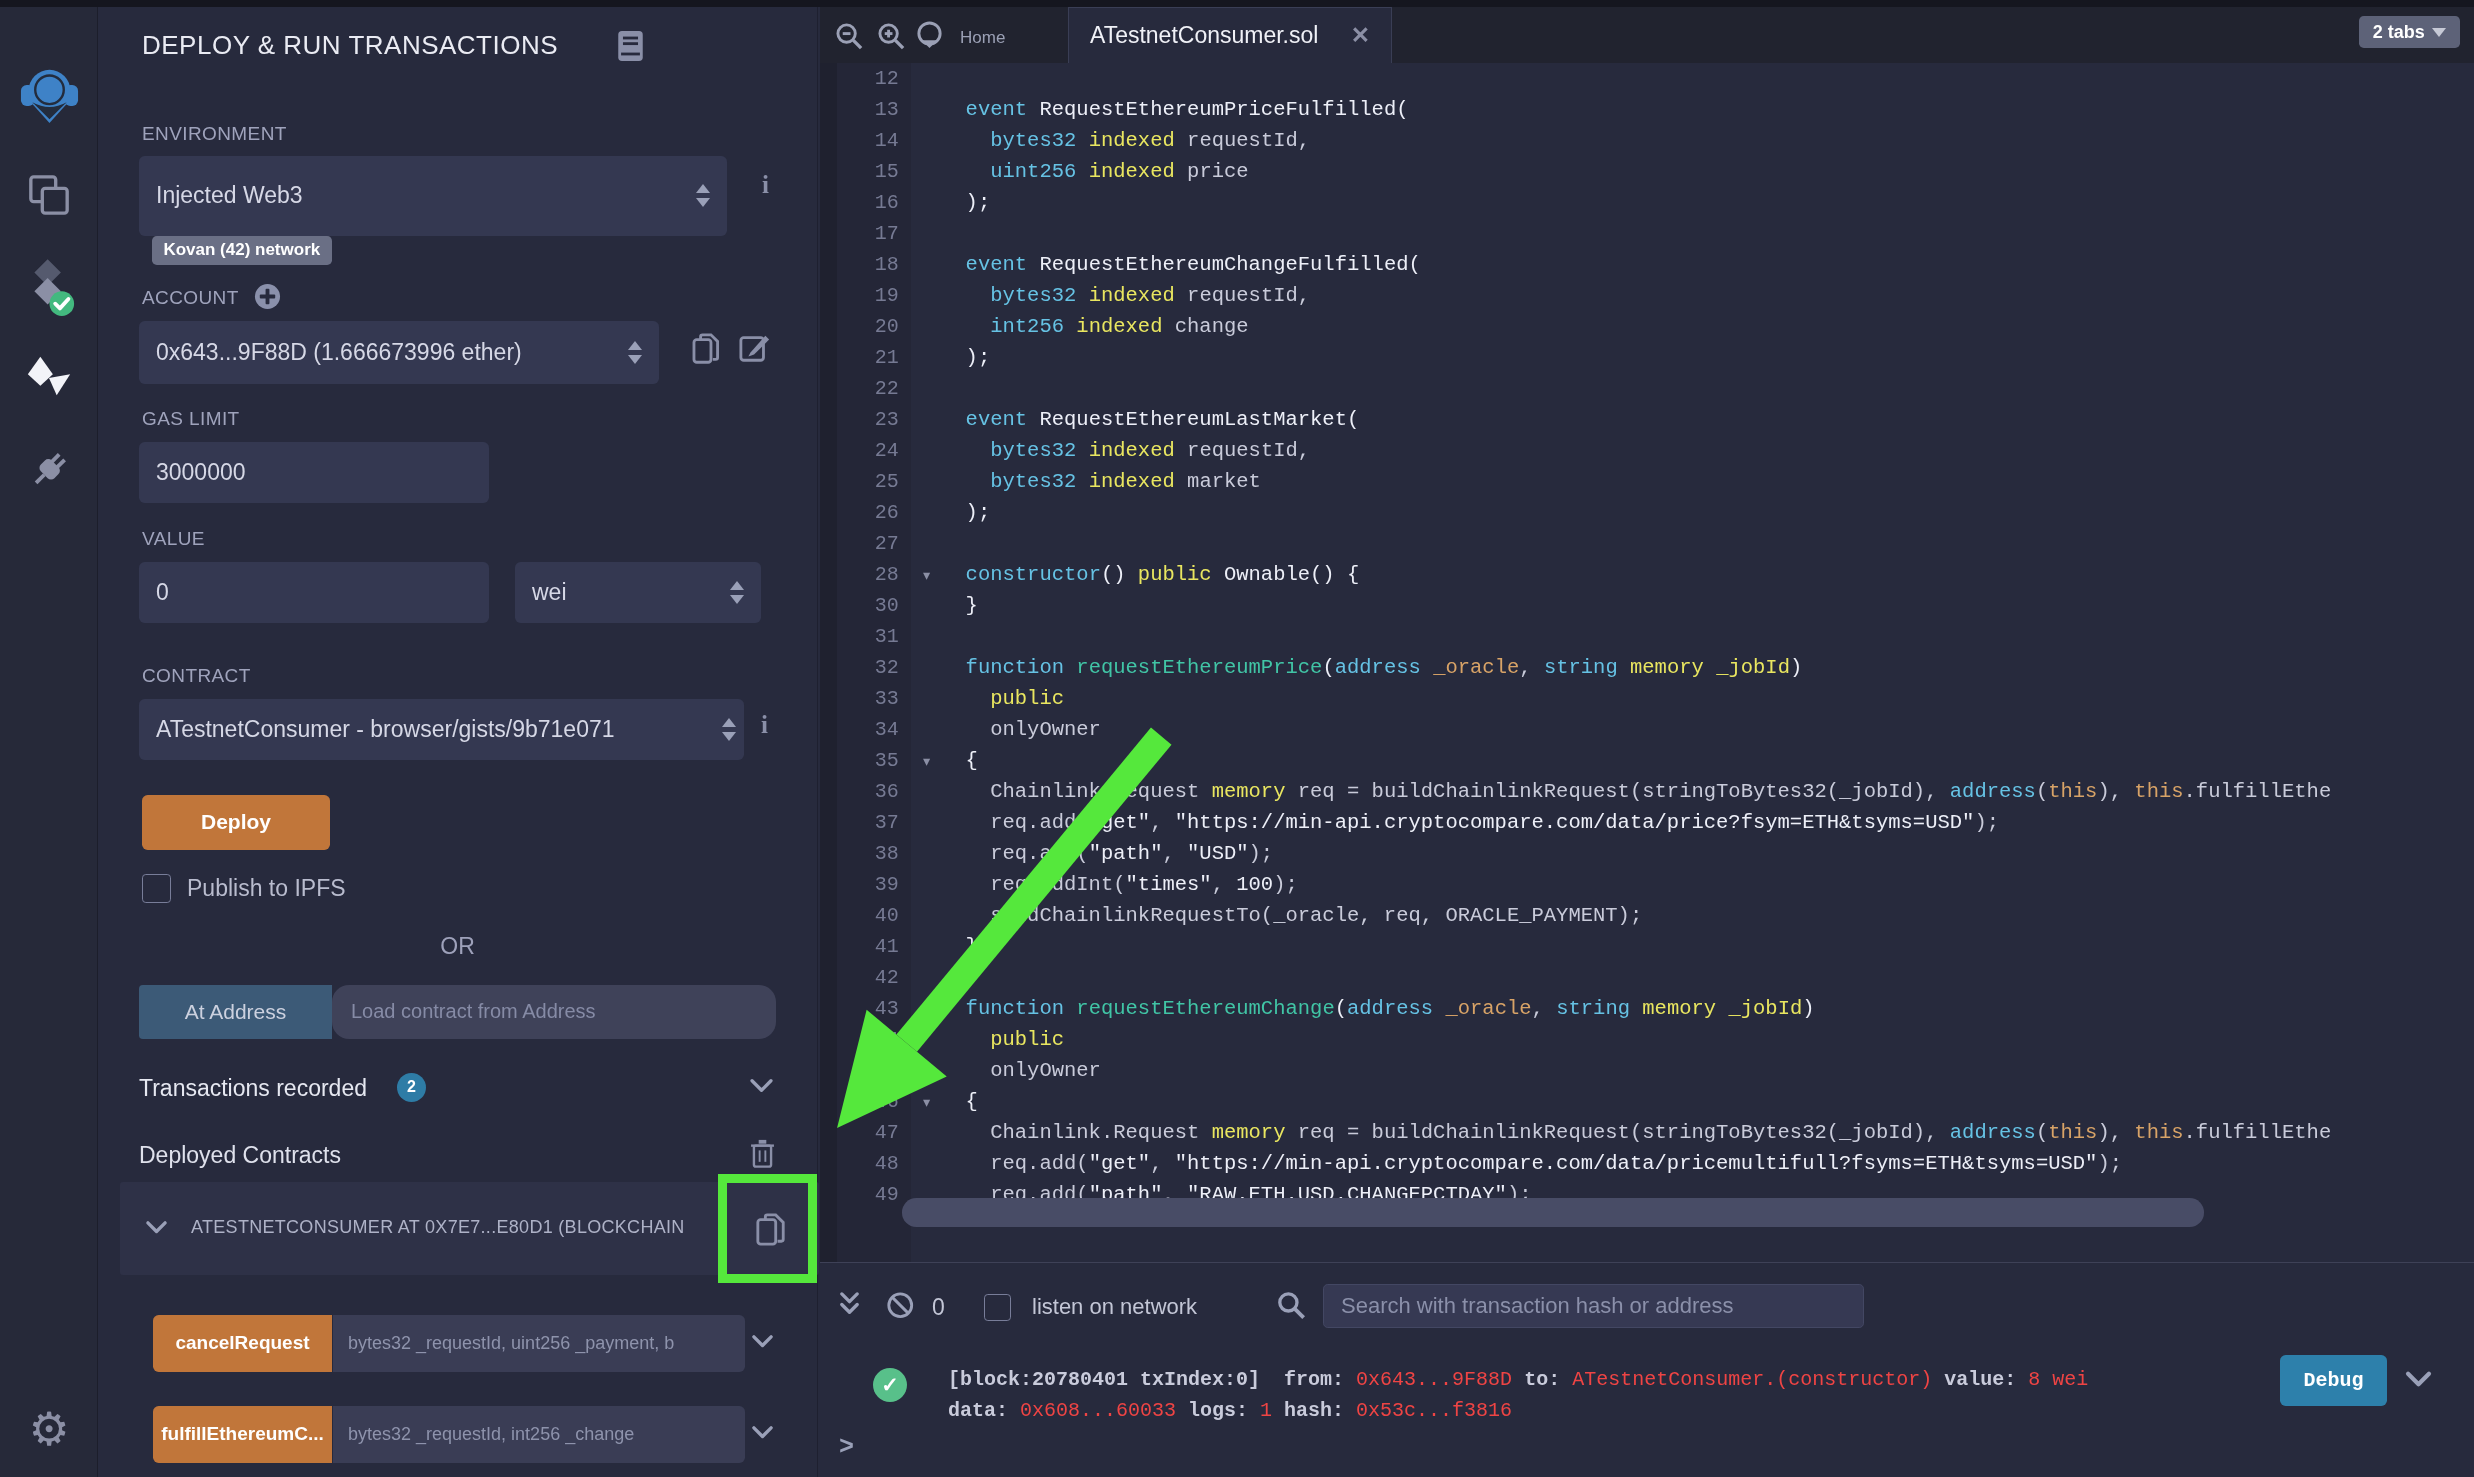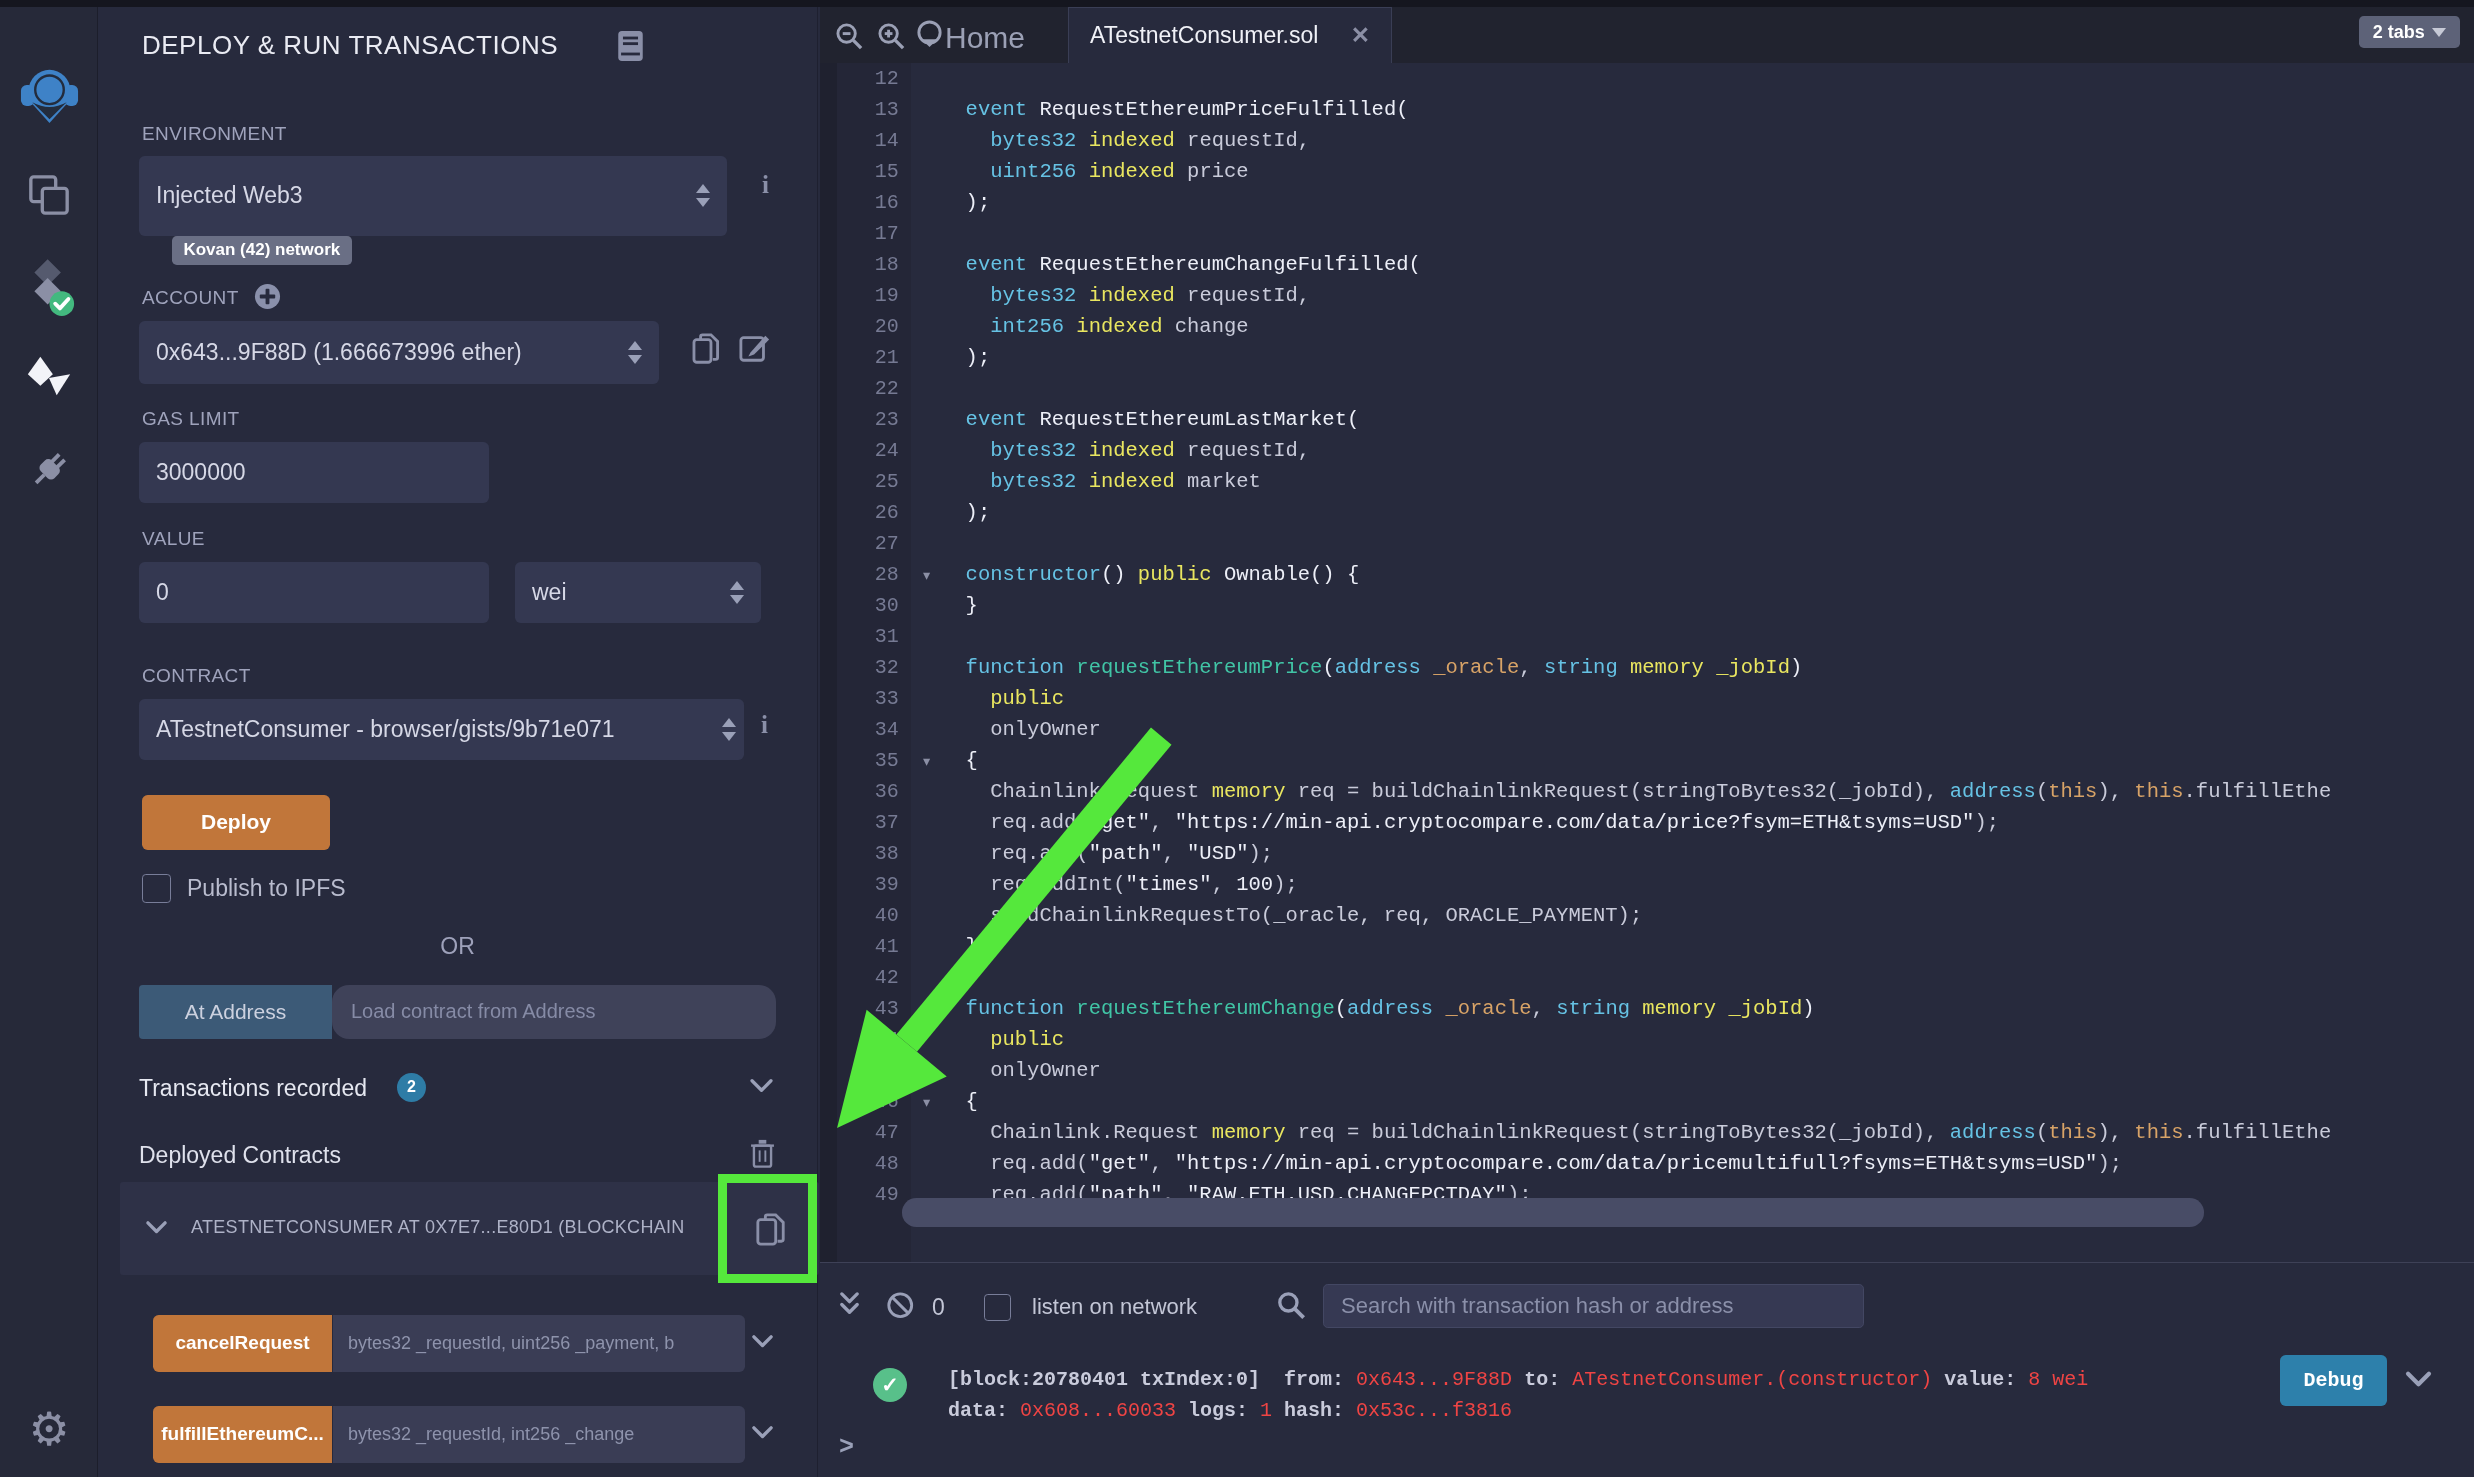--- a/index.html
+++ b/index.html
@@ -36,21 +36,21 @@
   .count-badge { background:#2e7ca6; color:#fff; width:29px; height:29px; border-radius:50%; font-size:16px; font-weight:bold; display:flex; align-items:center; justify-content:center; }
   .contract-card { background:#2e3147; border-radius:2.9px; }
   .card-title { font-size:18px; color:#aeb2c7; letter-spacing:0.3px; white-space:nowrap; overflow:hidden; }
   .fn-btn { background:#c1763a; color:#fff; font-size:19px; font-weight:bold; border:none; border-radius:5.7px 0 0 5.7px; cursor:pointer; font-family:"Liberation Sans",sans-serif; }
   .fn-args { background:#3a3d55; border-radius:0 5.7px 5.7px 0; color:#8e93ac; font-size:18px; display:flex; align-items:center; padding:0 15px; white-space:nowrap; overflow:hidden; }
   .chev { stroke:#9aa0b8; stroke-width:3.5; fill:none; stroke-linecap:round; stroke-linejoin:round; }
 
   
   .editor { position:absolute; left:820px; top:0; width:1655px; height:1478px; }
   .tabbar { position:absolute; left:0; top:6.7px; width:100%; height:56px; background:#21232f; }
-  .tab-home { position:absolute; left:95px; top:6.7px; height:50px; display:flex; align-items:center; gap:1px; color:#9ba0b5; font-size:30px; cursor:pointer; }
+  .tab-home { position:absolute; left:95px; top:6.7px; height:50px; display:flex; align-items:center; gap:16px; color:#9ba0b5; font-size:17px; cursor:pointer; }
   .tab-active { position:absolute; left:248px; top:0; width:324px; height:56px; background:#272a3d; border:1px solid #3a3e55; border-bottom:none; display:flex; align-items:center; justify-content:space-between; padding:0 21px; color:#f0f1f7; font-size:23px; cursor:pointer; }
   .tab-close { color:#8b8fa5; font-size:23px; font-weight:bold; cursor:pointer; }
   .tabs-count { position:absolute; right:15.3px; top:9.5px; height:32px; background:#5d6278; border-radius:4.8px; color:#fff; font-weight:bold; font-size:18px; display:flex; align-items:center; gap:7.6px; padding:0 13.3px; cursor:pointer; }
   .tabs-count i { width:0;height:0;border-left:7.6px solid transparent;border-right:7.6px solid transparent;border-top:9.5px solid #c6c9d6; }
 
   .codearea { position:absolute; left:0; top:63px; width:100%; height:1199px; background:#272a3d; overflow:hidden; }
   .gutter-strip { position:absolute; left:0; top:0; width:17px; height:100%; background:#1f212f; }
   .gutter-nums { position:absolute; left:17px; top:0; width:74px; height:100%; background:#242637; }
   .codelines { position:absolute; left:0; top:0; right:0; }
   .cl { display:flex; height:31px; align-items:center; }
@@ -141,21 +141,21 @@
 
     <div class="sp-abs sec-label" style="left:44px;top:116px;">ENVIRONMENT</div>
     <div class="selectbox" style="left:41px;top:149px;width:588px;height:80px;">
       <span>Injected Web3</span>
       <span class="updown">
           <i class="u"></i>
           <i class="d"></i>
         </span>
     </div>
     <div class="sp-abs info-i" style="left:664px;top:164px;">i</div>
-    <div class="sp-abs badge-pill" style="left:54px;top:229px;margin-left:20px;">Kovan (42) network</div>
+    <div class="sp-abs badge-pill" style="left:54px;top:229px;">Kovan (42) network</div>
 
     <div class="sp-abs sec-label" style="left:44px;top:280px;">ACCOUNT</div>
     <div class="sp-abs icon-btn" style="left:156px;top:276px;">
       <svg width="27" height="27" viewBox="0 0 28 28">
           <circle cx="14" cy="14" r="13" fill="#8a90ab"></circle>
           <rect x="12" y="6" width="4" height="16" rx="1" fill="#272a3d"></rect>
           <rect x="6" y="12" width="16" height="4" rx="1" fill="#272a3d"></rect>
         </svg>
     </div>
     <div class="selectbox" style="left:41px;top:314px;width:520px;height:63px;">

